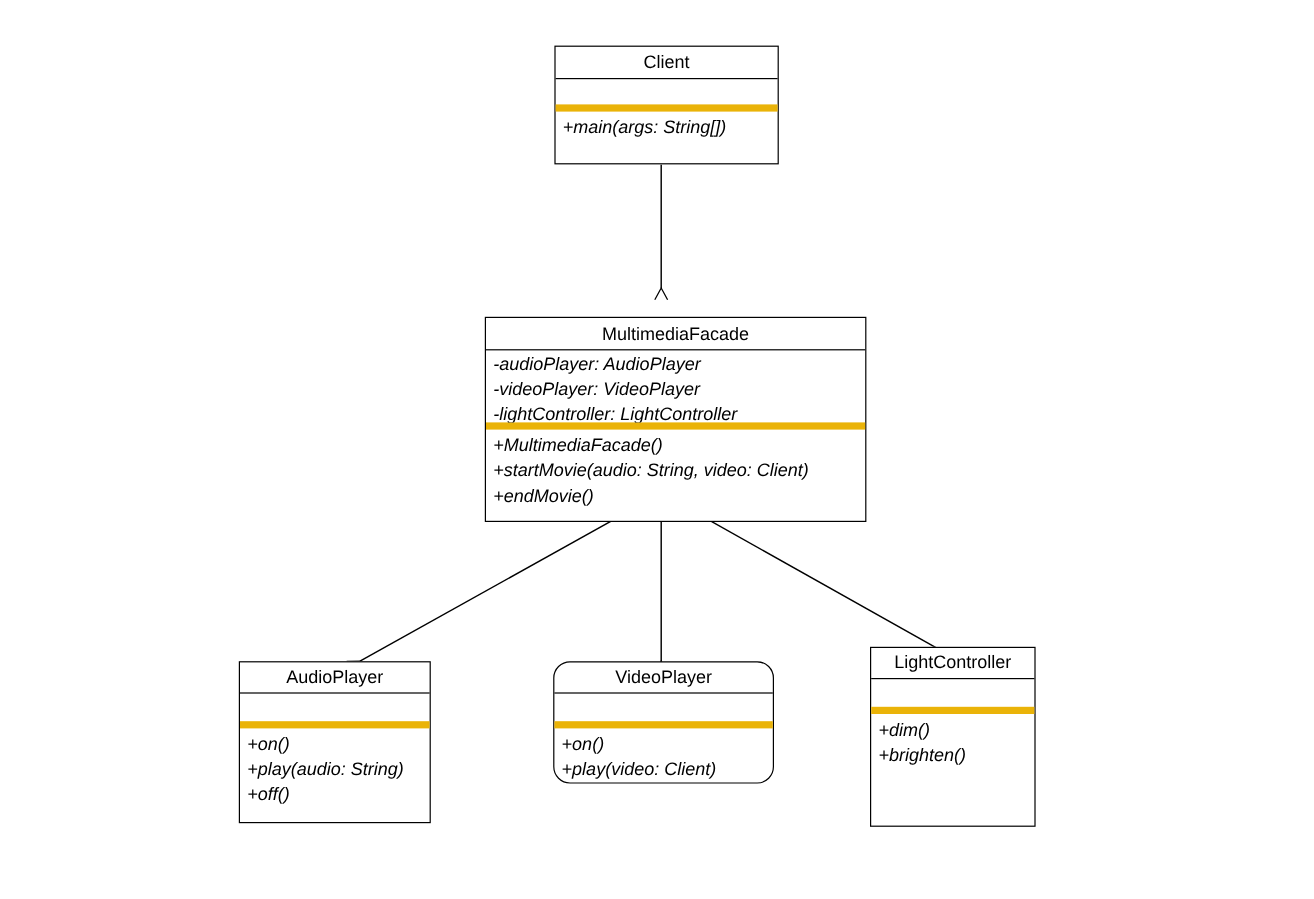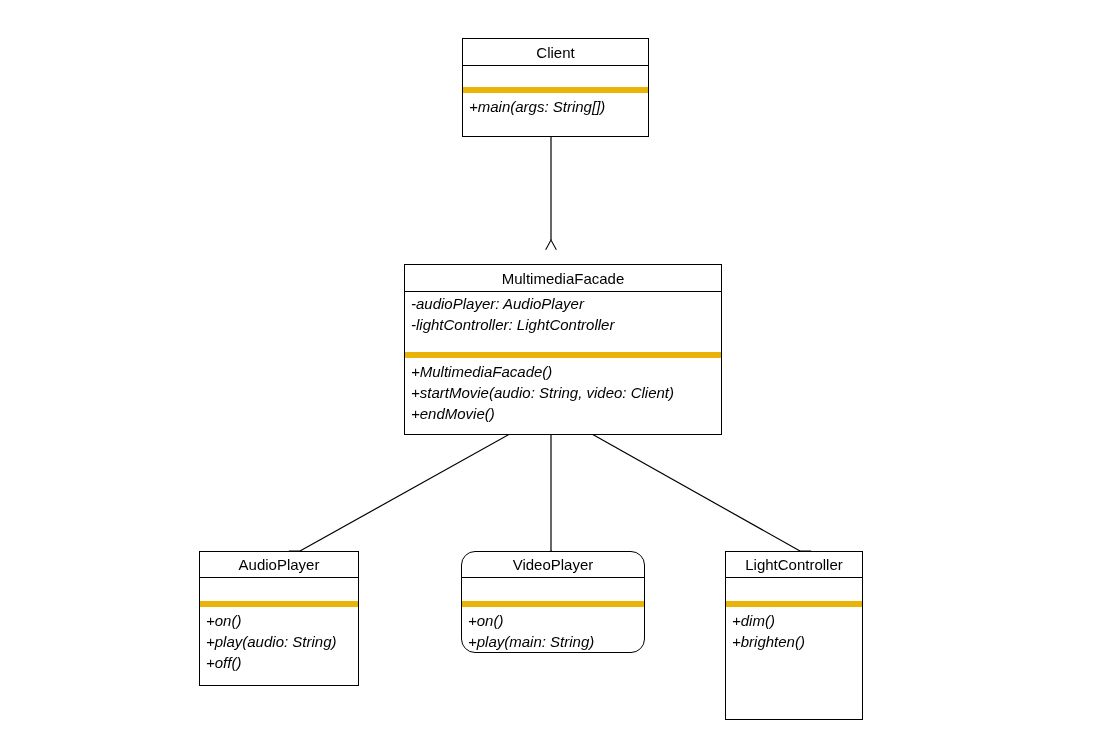--- a/index.html
+++ b/index.html
@@ -70,21 +70,21 @@
   #cls-facade .uml-attrs   { height: 66px; }
 
   #cls-audio           { left: 199px; top: 551px; width: 160px; height: 135px; }
   #cls-audio .uml-title    { height: 26px; }
   #cls-audio .uml-attrs    { height: 29px; }
 
   #cls-video           { left: 461px; top: 551px; width: 184px; height: 102px; border-radius: 14px; }
   #cls-video .uml-title    { height: 26px; }
   #cls-video .uml-attrs    { height: 29px; }
 
-  #cls-light           { left: 725px; top: 551px; width: 138px; height: 169px; }
+  #cls-light           { left: 725px; top: 539px; width: 138px; height: 150px; }
   #cls-light .uml-title    { height: 26px; }
   #cls-light .uml-attrs    { height: 29px; }
 </style>
 </head>
 <body>
 
 <div id="canvas">
 
   <svg id="arrow-layer" width="1095" height="749" viewBox="0 0 1095 749" xmlns="http://www.w3.org/2000/svg">
     <defs>
@@ -103,20 +103,21 @@
     <div class="uml-attrs"></div>
     <div class="uml-methods">
       <div class="uml-line">+main(args: String[])</div>
     </div>
   </div>
 
   <div class="uml-class" id="cls-facade">
     <div class="uml-title">MultimediaFacade</div>
     <div class="uml-attrs">
       <div class="uml-line">-audioPlayer: AudioPlayer</div>
+      <div class="uml-line">-videoPlayer: VideoPlayer</div>
       <div class="uml-line">-lightController: LightController</div>
     </div>
     <div class="uml-methods">
       <div class="uml-line">+MultimediaFacade()</div>
       <div class="uml-line">+startMovie(audio: String, video: Client)</div>
       <div class="uml-line">+endMovie()</div>
     </div>
   </div>
 
   <div class="uml-class" id="cls-audio">
@@ -127,21 +128,21 @@
       <div class="uml-line">+play(audio: String)</div>
       <div class="uml-line">+off()</div>
     </div>
   </div>
 
   <div class="uml-class" id="cls-video">
     <div class="uml-title">VideoPlayer</div>
     <div class="uml-attrs"></div>
     <div class="uml-methods">
       <div class="uml-line">+on()</div>
-      <div class="uml-line">+play(main: String)</div>
+      <div class="uml-line">+play(video: Client)</div>
       <div class="uml-line">+off()</div>
     </div>
   </div>
 
   <div class="uml-class" id="cls-light">
     <div class="uml-title">LightController</div>
     <div class="uml-attrs"></div>
     <div class="uml-methods">
       <div class="uml-line">+dim()</div>
       <div class="uml-line">+brighten()</div>

